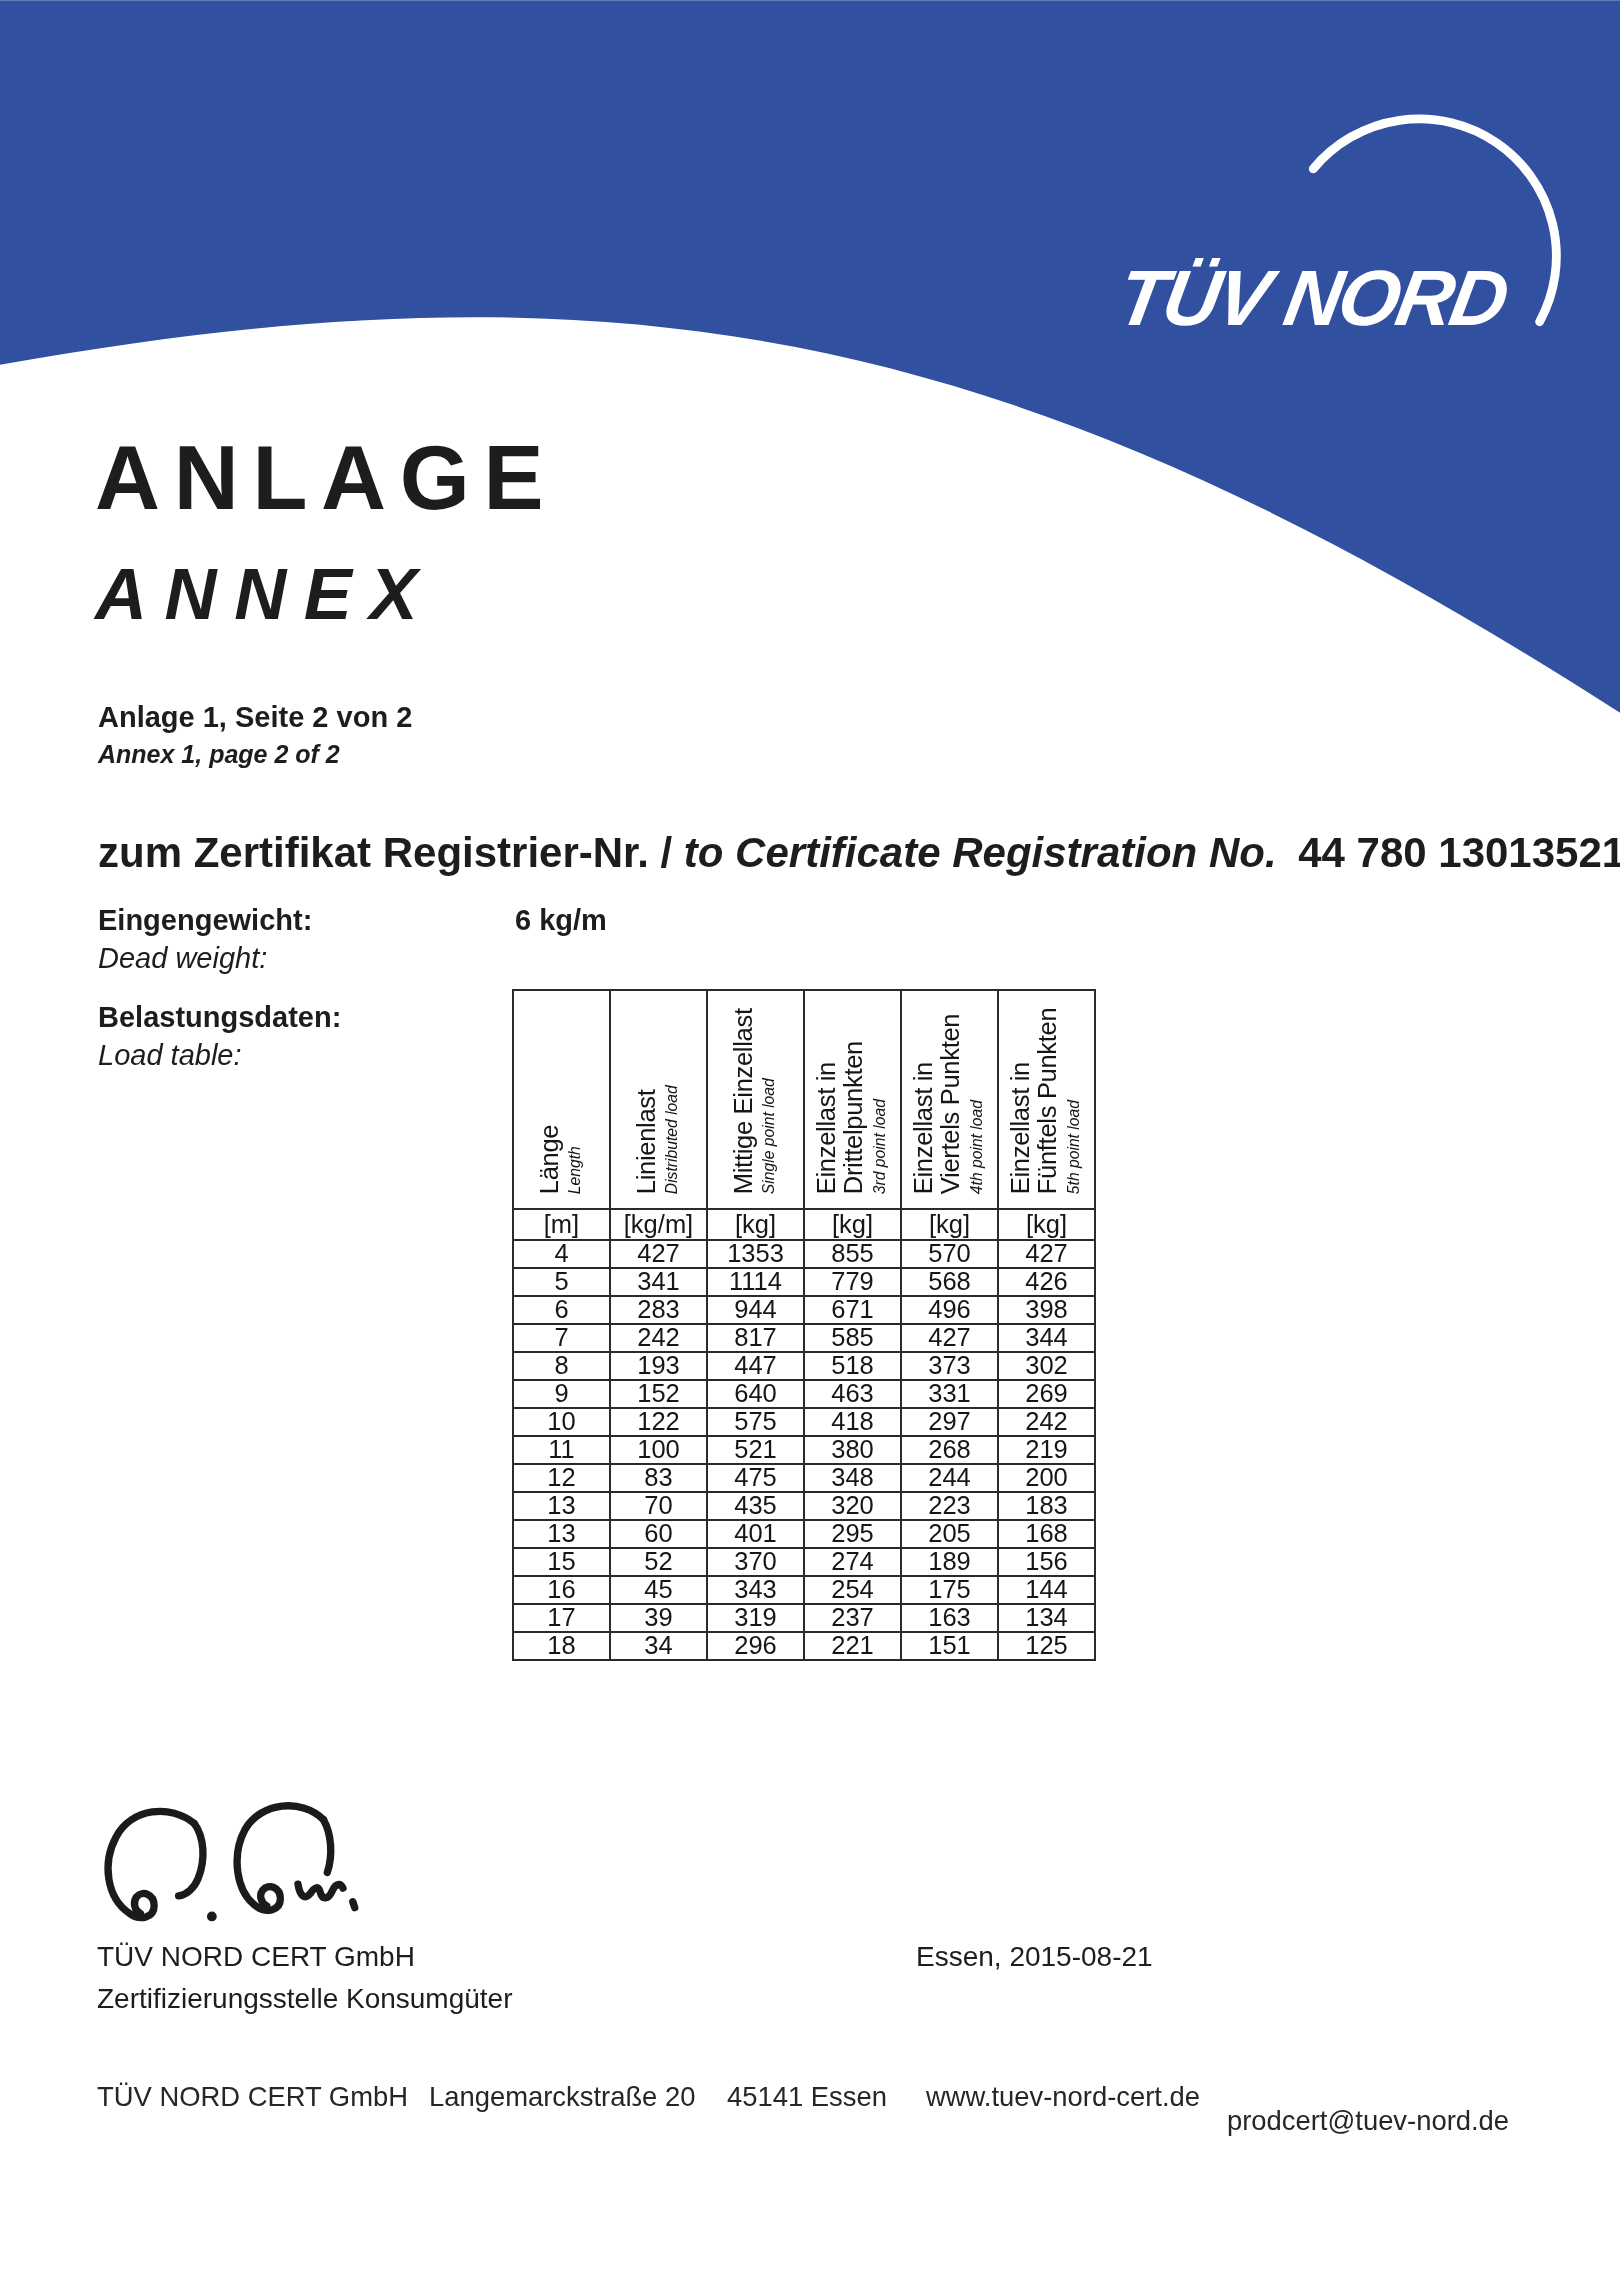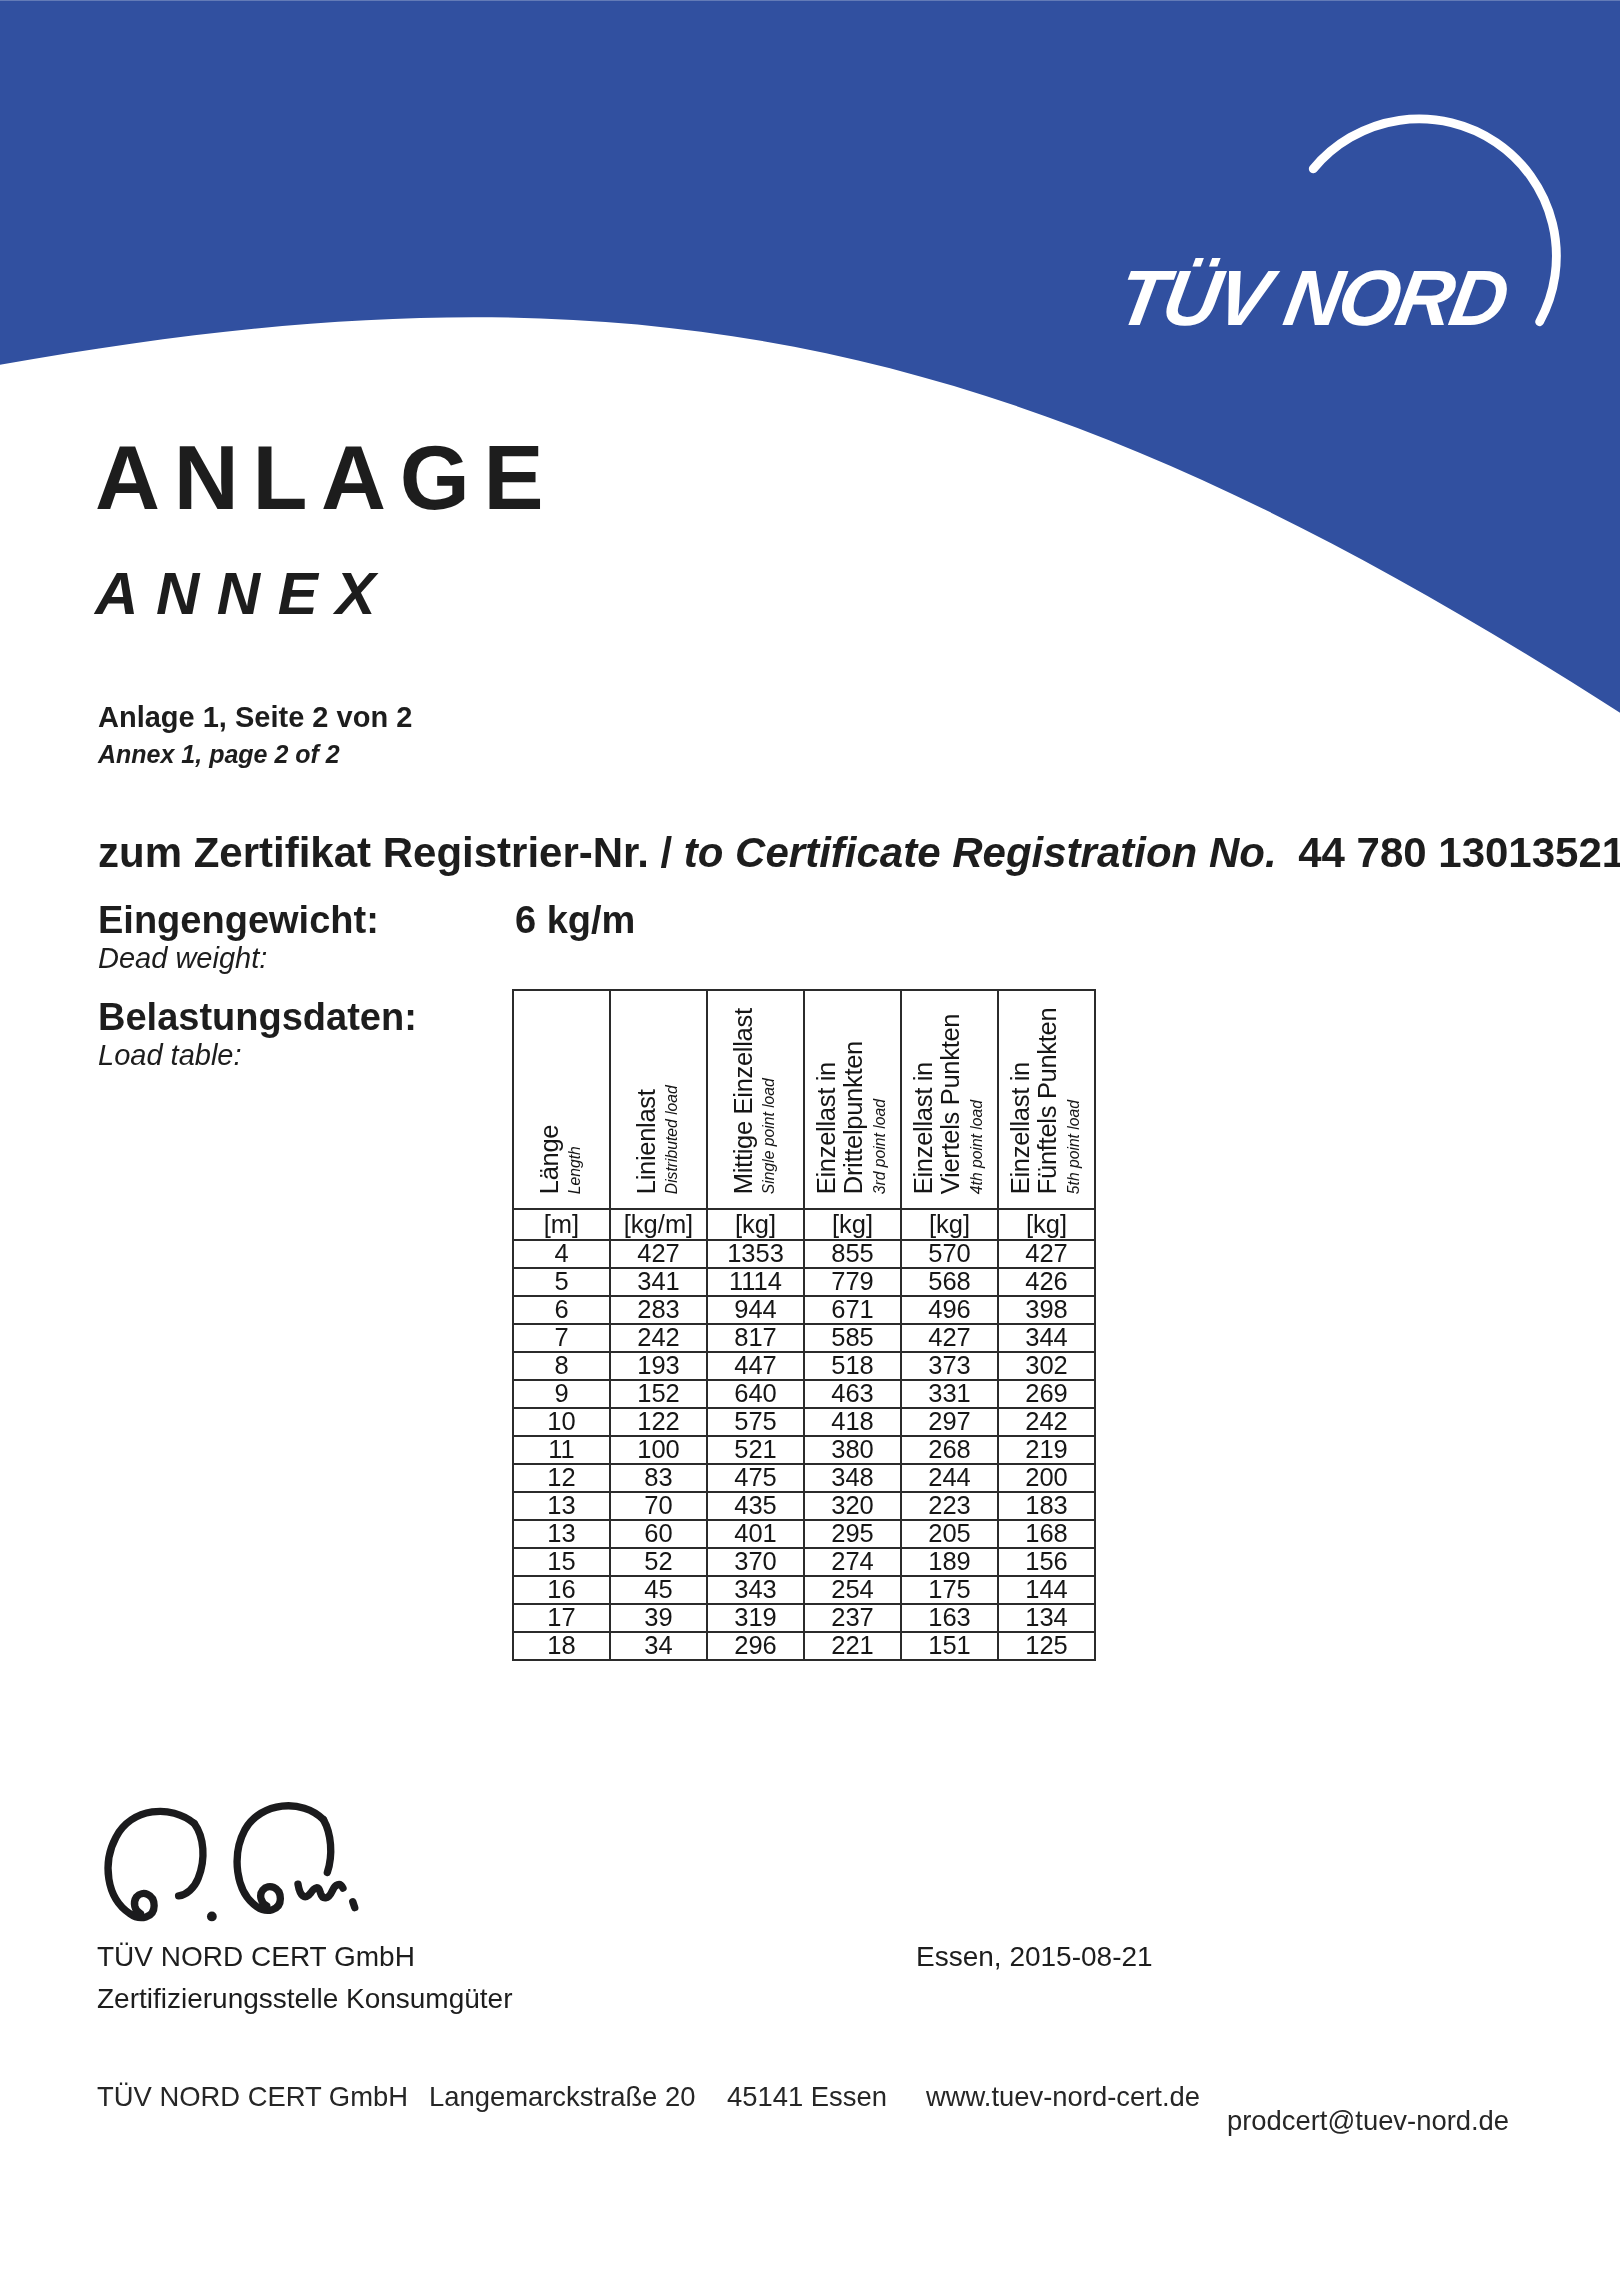--- a/index.html
+++ b/index.html
@@ -16,29 +16,29 @@
   
   #header-svg{position:absolute;top:0;left:0;}
   
   .title-anlage{
     left:95px;top:431px;
     font-size:90px;line-height:94px;font-weight:bold;
     letter-spacing:13.7px;white-space:nowrap;
   }
   .title-annex{
     left:95px;top:547px;
-    font-size:60px;line-height:94px;font-weight:bold;font-style:italic;
+    font-size:72px;line-height:94px;font-weight:bold;font-style:italic;
     letter-spacing:17.6px;white-space:nowrap;
   }
   .sub-de{left:98px;top:700px;font-size:29px;line-height:35px;font-weight:bold;}
   .sub-en{left:98px;top:737px;font-size:25px;line-height:35px;font-weight:bold;font-style:italic;}
   .cert-line{left:98px;top:833px;font-size:42px;line-height:39px;font-weight:bold;white-space:nowrap;}
   .cert-line .it{font-style:italic;}
   .cert-line .num{margin-left:21.6px;font-style:normal;}
-  .lbl-b{font-size:38px;line-height:33px;font-weight:bold;}
+  .lbl-b{font-size:29px;line-height:33px;font-weight:bold;}
   .lbl-i{font-size:29px;line-height:33px;font-style:italic;}
   .pos-eing{left:98px;top:904px;}
   .pos-dead{left:98px;top:942px;}
   .pos-dwval{left:515px;top:904px;}
   .pos-bel{left:98px;top:1001px;}
   .pos-load{left:98px;top:1039px;}
   
   .load-table{
     position:absolute;left:512px;top:989px;
     border-collapse:collapse;table-layout:fixed;width:579px;

